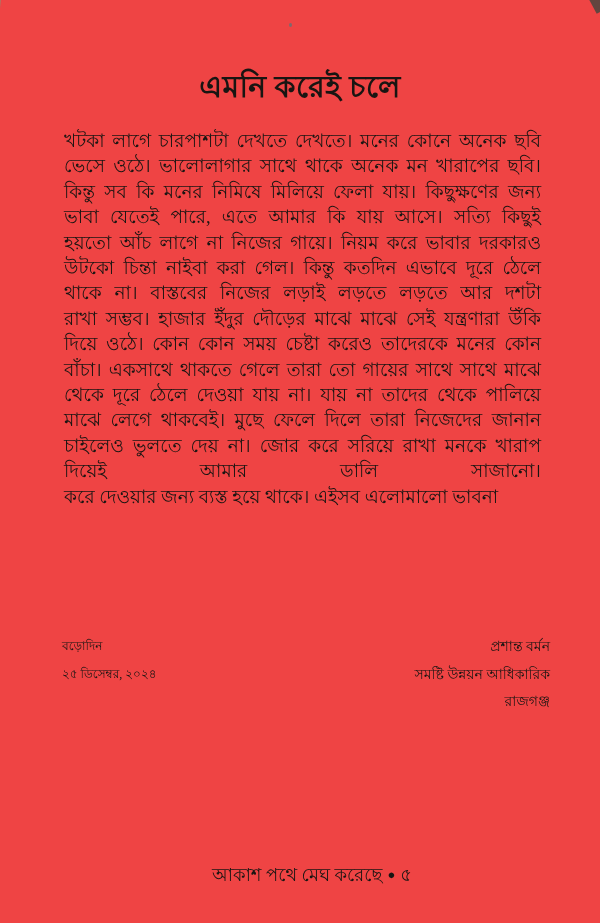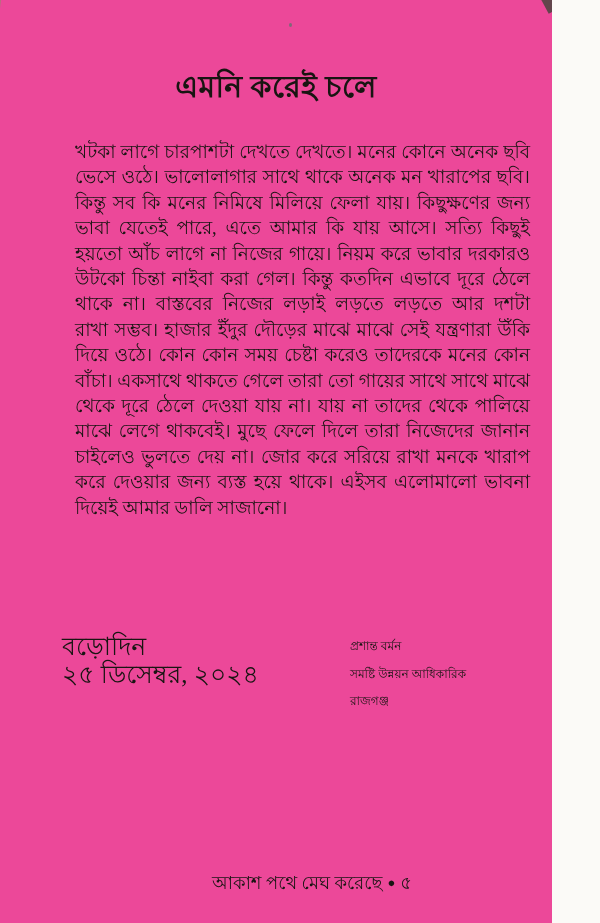--- a/index.html
+++ b/index.html
@@ -4,22 +4,22 @@
 <style>
   html, body { margin: 0; padding: 0; }
   body {
     width: 600px; height: 923px;
     background: #fbfaf7;
     font-family: "Liberation Serif", "DejaVu Serif", serif;
     color: #181512;
   }
   .page {
     position: relative;
-    width: 552px; height: 923px;
-    background: #ec4899;
+    width: 600px; height: 923px;
+    background: #ef4444;
     overflow: hidden;
   }
   
   .artifact { position: absolute; pointer-events: none; }
   .artifact.tl {
     left: -2px; top: -16px; width: 5px; height: 44px;
     background: #97876f; transform: rotate(7deg);
     transform-origin: top left; opacity: .65;
   }
   .artifact.tr {
@@ -32,40 +32,40 @@
   }
   .title {
     position: absolute; top: 63px; left: 0; right: 0;
     margin: 0; text-align: center;
     font-size: 30px; font-weight: 700; letter-spacing: .5px;
   }
   .body-text {
     position: absolute; top: 129px; left: 64px; width: 477px;
     font-size: 18.5px; line-height: 25.4px;
   }
-  .para { margin: 11px; }
+  .para { margin: 0; }
   .para .line {
     text-align: justify;
     text-align-last: justify;
     white-space: normal;
   }
   .para .line:last-child { text-align-last: left; }
   .para2 .line:first-child { text-indent: 17px; }
   .sig-left {
     position: absolute; left: 62px; top: 633px;
-    font-size: 25px; line-height: 27.5px;
+    font-size: 12px; line-height: 27.5px;
   }
   .sig-right {
     position: absolute; left: 350px; top: 633px; width: 200px;
-    text-align: left;
-    font-size: 12px; line-height: 27.5px;
+    text-align: right;
+    font-size: 14px; line-height: 27.5px;
   }
   .footer {
     position: absolute; top: 861px; left: 24px; width: 576px;
-    text-align: center; font-size: 18px; margin-top: 8px;
+    text-align: center; font-size: 18px;
   }
   .footer .bullet {
     font-size: 13px;
     display: inline-block;
     transform: translateY(-2px);
     margin: 0 5px;
   }
 </style>
 </head>
 <body>
@@ -86,22 +86,22 @@
         <div class="line">ভাবা যেতেই পারে, এতে আমার কি যায় আসে। সত্যি কিছুই</div>
         <div class="line">হয়তো আঁচ লাগে না নিজের গায়ে। নিয়ম করে ভাবার দরকারও</div>
         <div class="line">উটকো চিন্তা নাইবা করা গেল। কিন্তু কতদিন এভাবে দূরে ঠেলে</div>
         <div class="line">থাকে না। বাস্তবের নিজের লড়াই লড়তে লড়তে আর দশটা</div>
         <div class="line">রাখা সম্ভব। হাজার ইঁদুর দৌড়ের মাঝে মাঝে সেই যন্ত্রণারা উঁকি</div>
         <div class="line">দিয়ে ওঠে। কোন কোন সময় চেষ্টা করেও তাদেরকে মনের কোন</div>
         <div class="line">বাঁচা। একসাথে থাকতে গেলে তারা তো গায়ের সাথে সাথে মাঝে</div>
         <div class="line">থেকে দূরে ঠেলে দেওয়া যায় না। যায় না তাদের থেকে পালিয়ে</div>
         <div class="line">মাঝে লেগে থাকবেই। মুছে ফেলে দিলে তারা নিজেদের জানান</div>
         <div class="line">চাইলেও ভুলতে দেয় না। জোর করে সরিয়ে রাখা মনকে খারাপ</div>
+        <div class="line">দিয়েই আমার ডালি সাজানো।</div>
         <div class="line">করে দেওয়ার জন্য ব্যস্ত হয়ে থাকে। এইসব এলোমালো ভাবনা</div>
-        <div class="line">দিয়েই আমার ডালি সাজানো।</div>
       </div>
   </div>
 
   <div class="sig-left">
     <div>বড়োদিন</div>
     <div>২৫ ডিসেম্বর, ২০২৪</div>
   </div>
 
   <div class="sig-right">
     <div>প্রশান্ত বর্মন</div>

